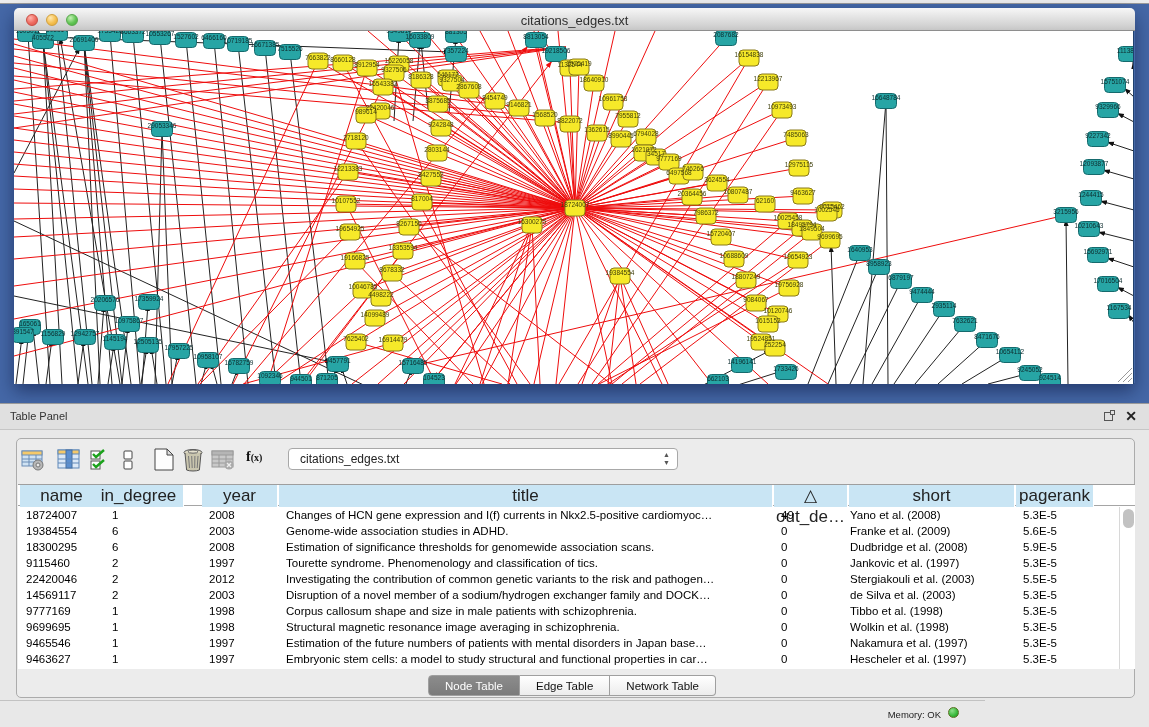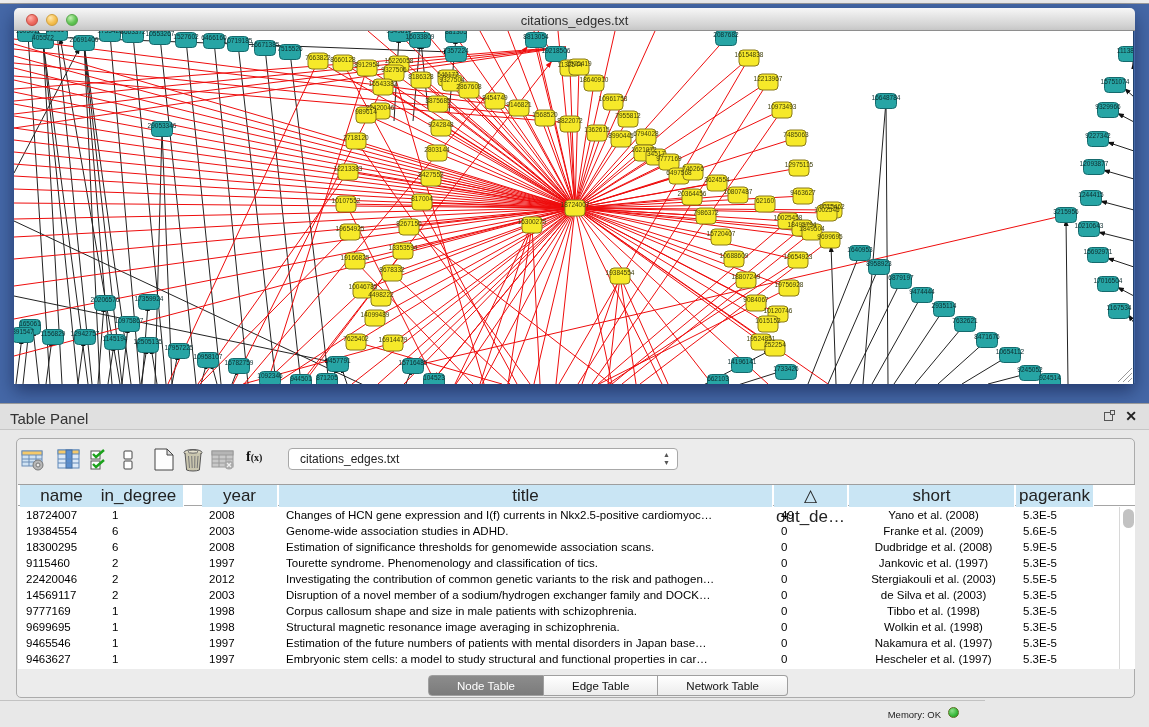--- a/index.html
+++ b/index.html
@@ -4,36 +4,36 @@
 body{width:1149px;height:727px;font-family:"Liberation Sans",sans-serif;background:#e8e8e8;overflow:hidden;position:relative}
 #desk{position:absolute;left:0;top:0;width:1149px;height:403px;background:#4568a7}
 #topstrip{position:absolute;left:0;top:0;width:1149px;height:4px;background:#ededed;border-bottom:1px solid #9a9a9a}
 #win{position:absolute;left:14px;top:8px;width:1121px;height:375px;border-radius:5px 5px 0 0;box-shadow:0 8px 18px rgba(10,20,60,.55)}
 #tbar{position:absolute;left:0;top:0;width:1121px;height:23px;border-radius:5px 5px 0 0;background:linear-gradient(#f7f7f7,#d2d2d2 80%,#c6c6c6);border-bottom:1px solid #8e8e8e}
 #tbar .tl{position:absolute;top:6px;width:12px;height:12px;border-radius:50%}
 #ttl{position:absolute;left:0;top:5px;width:100%;text-align:center;font-size:13px;color:#303030}
 #canvas{position:absolute;left:0;top:23px;width:1120px;height:353px;background:#fff;overflow:hidden;border-right:1px solid #20406e}
 #tpanel{position:absolute;left:0;top:403px;width:1149px;height:324px;background:#e8e8e8}
 #phead{position:absolute;left:0;top:0;width:1149px;height:27px;background:#e0e0e0;border-bottom:1px solid #c6c6c6;border-top:1px solid #9a9a9a}
-#phead .t{position:absolute;left:10px;top:6px;font-size:15px;color:#333}
+#phead .t{position:absolute;left:10px;top:6px;font-size:11px;color:#333}
 #cbox{position:absolute;left:16px;top:35px;width:1119px;height:260px;background:#ececec;border:1px solid #ababab;border-radius:5px}
 .ico{position:absolute;top:9px}
 #dd{position:absolute;left:271px;top:9px;width:390px;height:22px;background:#fff;border:1px solid #a8a8a8;border-radius:4px;font-size:12px;color:#222;line-height:20px;padding-left:11px}
 #tablewrap{position:absolute;left:1px;top:45px;width:1117px;height:185px;background:#fff}
 #thead{position:absolute;left:0px;top:0px;height:22px;width:1117px;background:#fff;border-top:1px solid #9e9e9e;border-bottom:1px solid #a5a5a5;font-size:17px;color:#222}
 #thead .h{position:absolute;top:0;height:22px;line-height:21px;text-align:center;background:#c9e5f4;border-right:1px solid #fff}
 #tbody{position:absolute;left:0;top:23px;width:1117px}
 .tr{position:relative;height:16px;line-height:16px;font-size:11.5px;color:#000;white-space:nowrap}
 .c{position:absolute;top:0;height:16px;overflow:hidden}
 .c1{left:8px;width:90px}.c2{left:94px;width:100px}.c3{left:191px;width:80px}
-.c4{left:268px;width:492px}.c5{left:763px;width:70px}.c6{left:832px;width:167px;text-align:center}.c7{left:1005px;width:85px}
+.c4{left:268px;width:492px}.c5{left:763px;width:70px}.c6{left:832px;width:167px;text-align:left}.c7{left:1005px;width:85px}
 #sbar{position:absolute;left:1101px;top:23px;width:16px;height:162px;border-left:1px solid #d8d8d8}
 #sthumb{position:absolute;left:3px;top:2px;width:11px;height:19px;background:#c2c2c2;border-radius:6px}
 #tabs{position:absolute;left:411px;top:236px;height:21px;font-size:11.5px}
-.seg{float:left;height:21px;line-height:20px;padding:0 28px;background:linear-gradient(#fff,#ececec);border:1px solid #9f9f9f;border-left:none;color:#111}
+.seg{float:left;height:21px;line-height:20px;padding:0 16px;background:linear-gradient(#fff,#ececec);border:1px solid #9f9f9f;border-left:none;color:#111}
 .seg.first{border-left:1px solid #9f9f9f;border-radius:4px 0 0 4px}
 .seg.last{border-radius:0 4px 4px 0}
 .seg.sel{background:linear-gradient(#8c8c8c,#7b7b7b);color:#fff}
 #status{position:absolute;left:0;top:297px;width:985px;height:27px;border-top:1px solid #c2c2c2;background:#e8e8e8}
 #mem{position:absolute;right:44px;top:8px;font-size:9.5px;color:#222}
 #gdot{position:absolute;right:26px;top:6px;width:11px;height:11px;border-radius:50%;background:radial-gradient(circle at 35% 30%,#8ee08a,#37b83a 60%,#1f8f25);border:1px solid #57701f}
 #pico1{position:absolute;right:36px;top:8px;width:9px;height:9px;border:1px solid #555}
 #pico1 b{position:absolute;right:-3px;top:-3px;width:5px;height:5px;background:#e0e0e0;border:1px solid #555}
 #pico2{position:absolute;right:12px;top:4px;font-size:14px;font-weight:bold;color:#222}
 </style></head><body>

